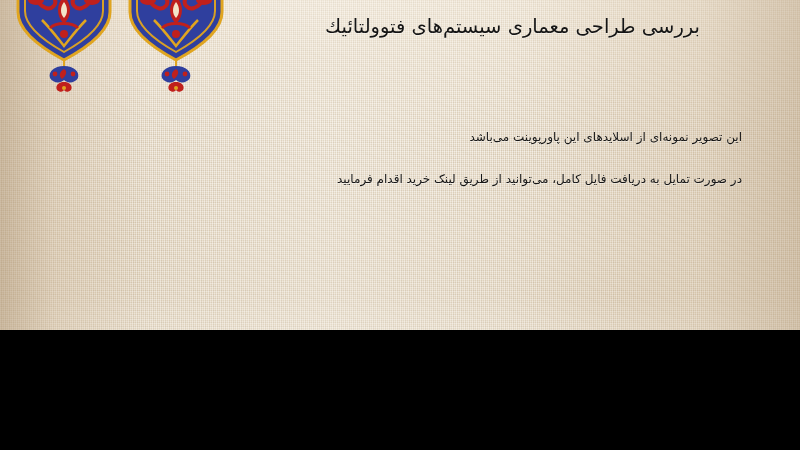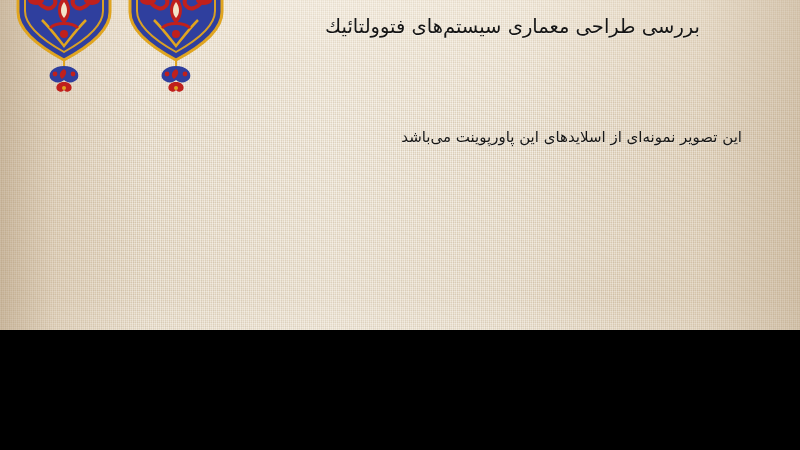--- a/index.html
+++ b/index.html
@@ -80,21 +80,21 @@
     letter-spacing:0px;
     text-shadow:0 1px 0 rgba(255,255,255,.35);
   }
   .title-line{white-space:nowrap;}
 
   
   .body-block{
     position:absolute;right:58px;top:116px;width:700px;
     text-align:right;direction:rtl;
     color:#161616;
-    font-size:15px;line-height:42px;
+    font-size:12px;line-height:42px;
     text-shadow:0 1px 0 rgba(255,255,255,.30);
   }
   .body-line{white-space:nowrap;}
   .body-line.l1{padding-left:80px;}
   .body-line.l2{padding-left:0px;}
   .body-line.l3{padding-left:20px;}
 
   
   .black-band{
     position:absolute;left:0;top:372px;width:800px;height:78px;
@@ -181,20 +181,21 @@
       </svg>
     </div>
   </div>
 
   <div class="title-block">
     <div class="title-line">بررسی طراحی معماری سیستم‌های فتوولتائیك</div>
   </div>
 
   <div class="body-block">
     <div class="body-line l1">این تصویر نمونه‌ای از اسلایدهای این پاورپوینت می‌باشد</div>
+    <div class="body-line l3">در صورت تمایل به دریافت فایل کامل، می‌توانید از طریق لینک خرید اقدام فرمایید</div>
   </div>
 
   <div class="black-band"></div>
 
   <div class="fringe-layer">
     <svg viewBox="0 0 800 98" width="800" height="98" preserveAspectRatio="none" aria-hidden="true">
       <defs>
         <linearGradient id="cordG" x1="0" y1="0" x2="0" y2="1">
           <stop offset="0%" stop-color="#efdcc0"></stop>
           <stop offset="45%" stop-color="#dcb183"></stop>

